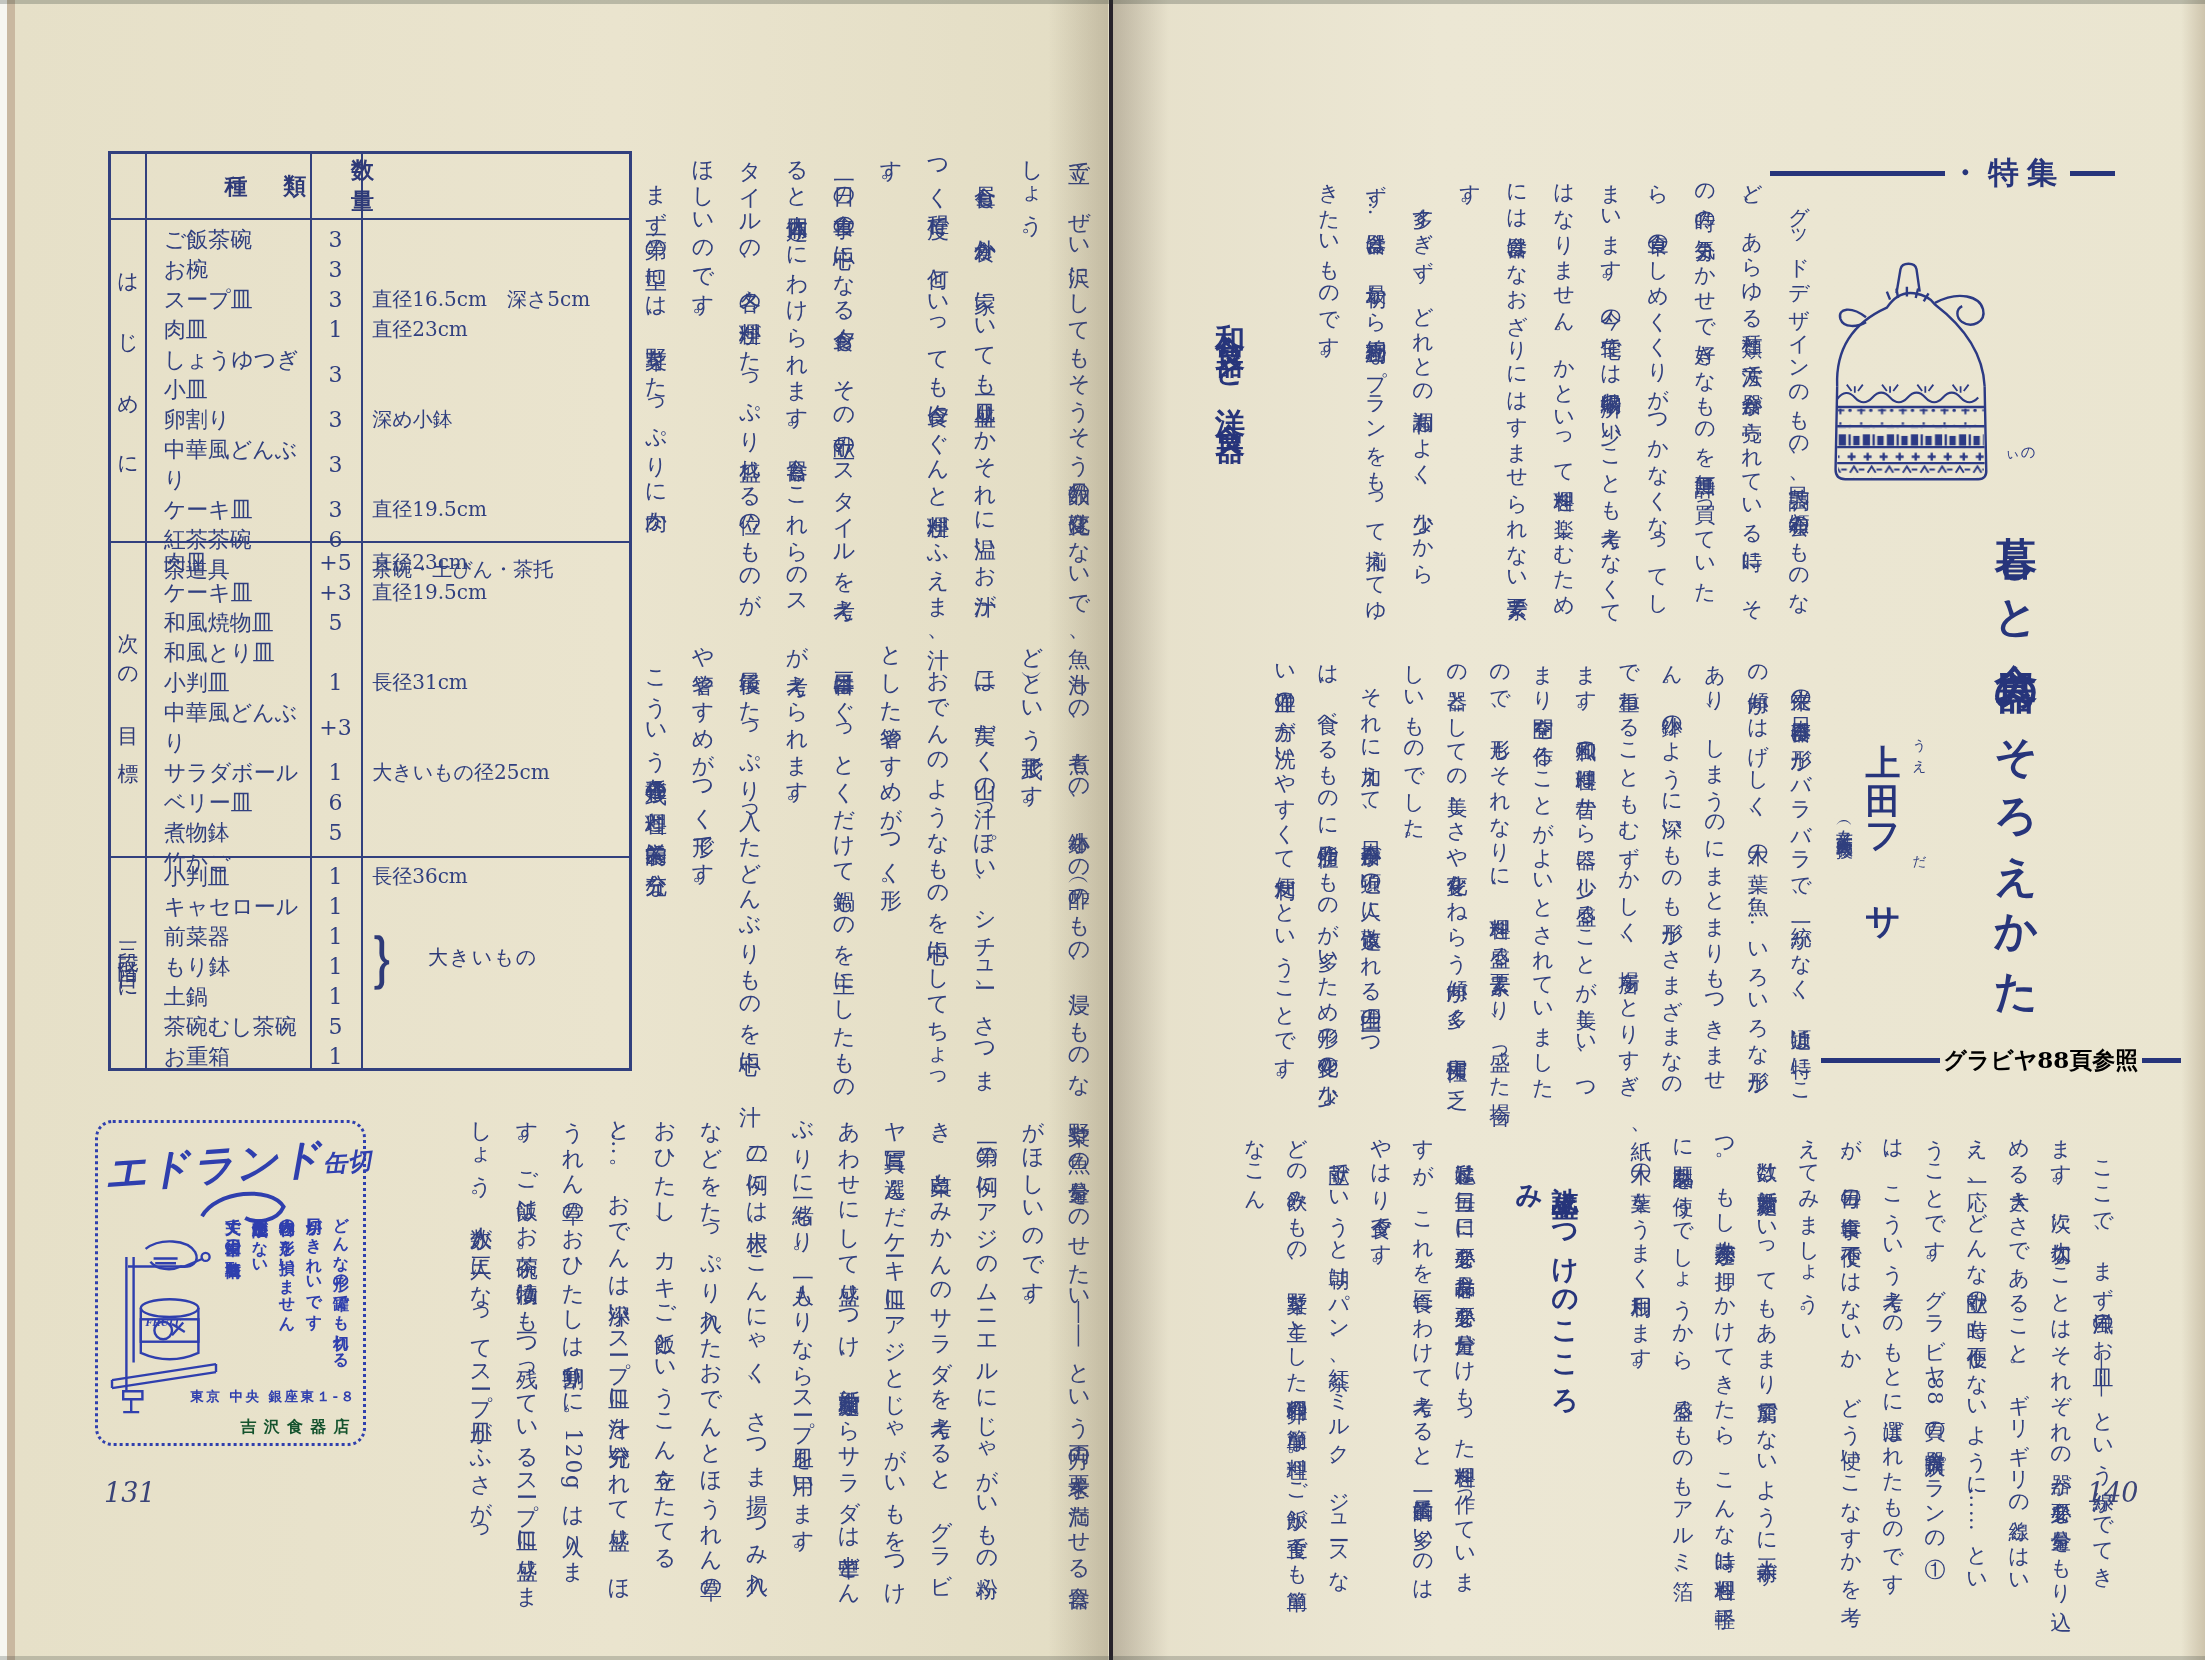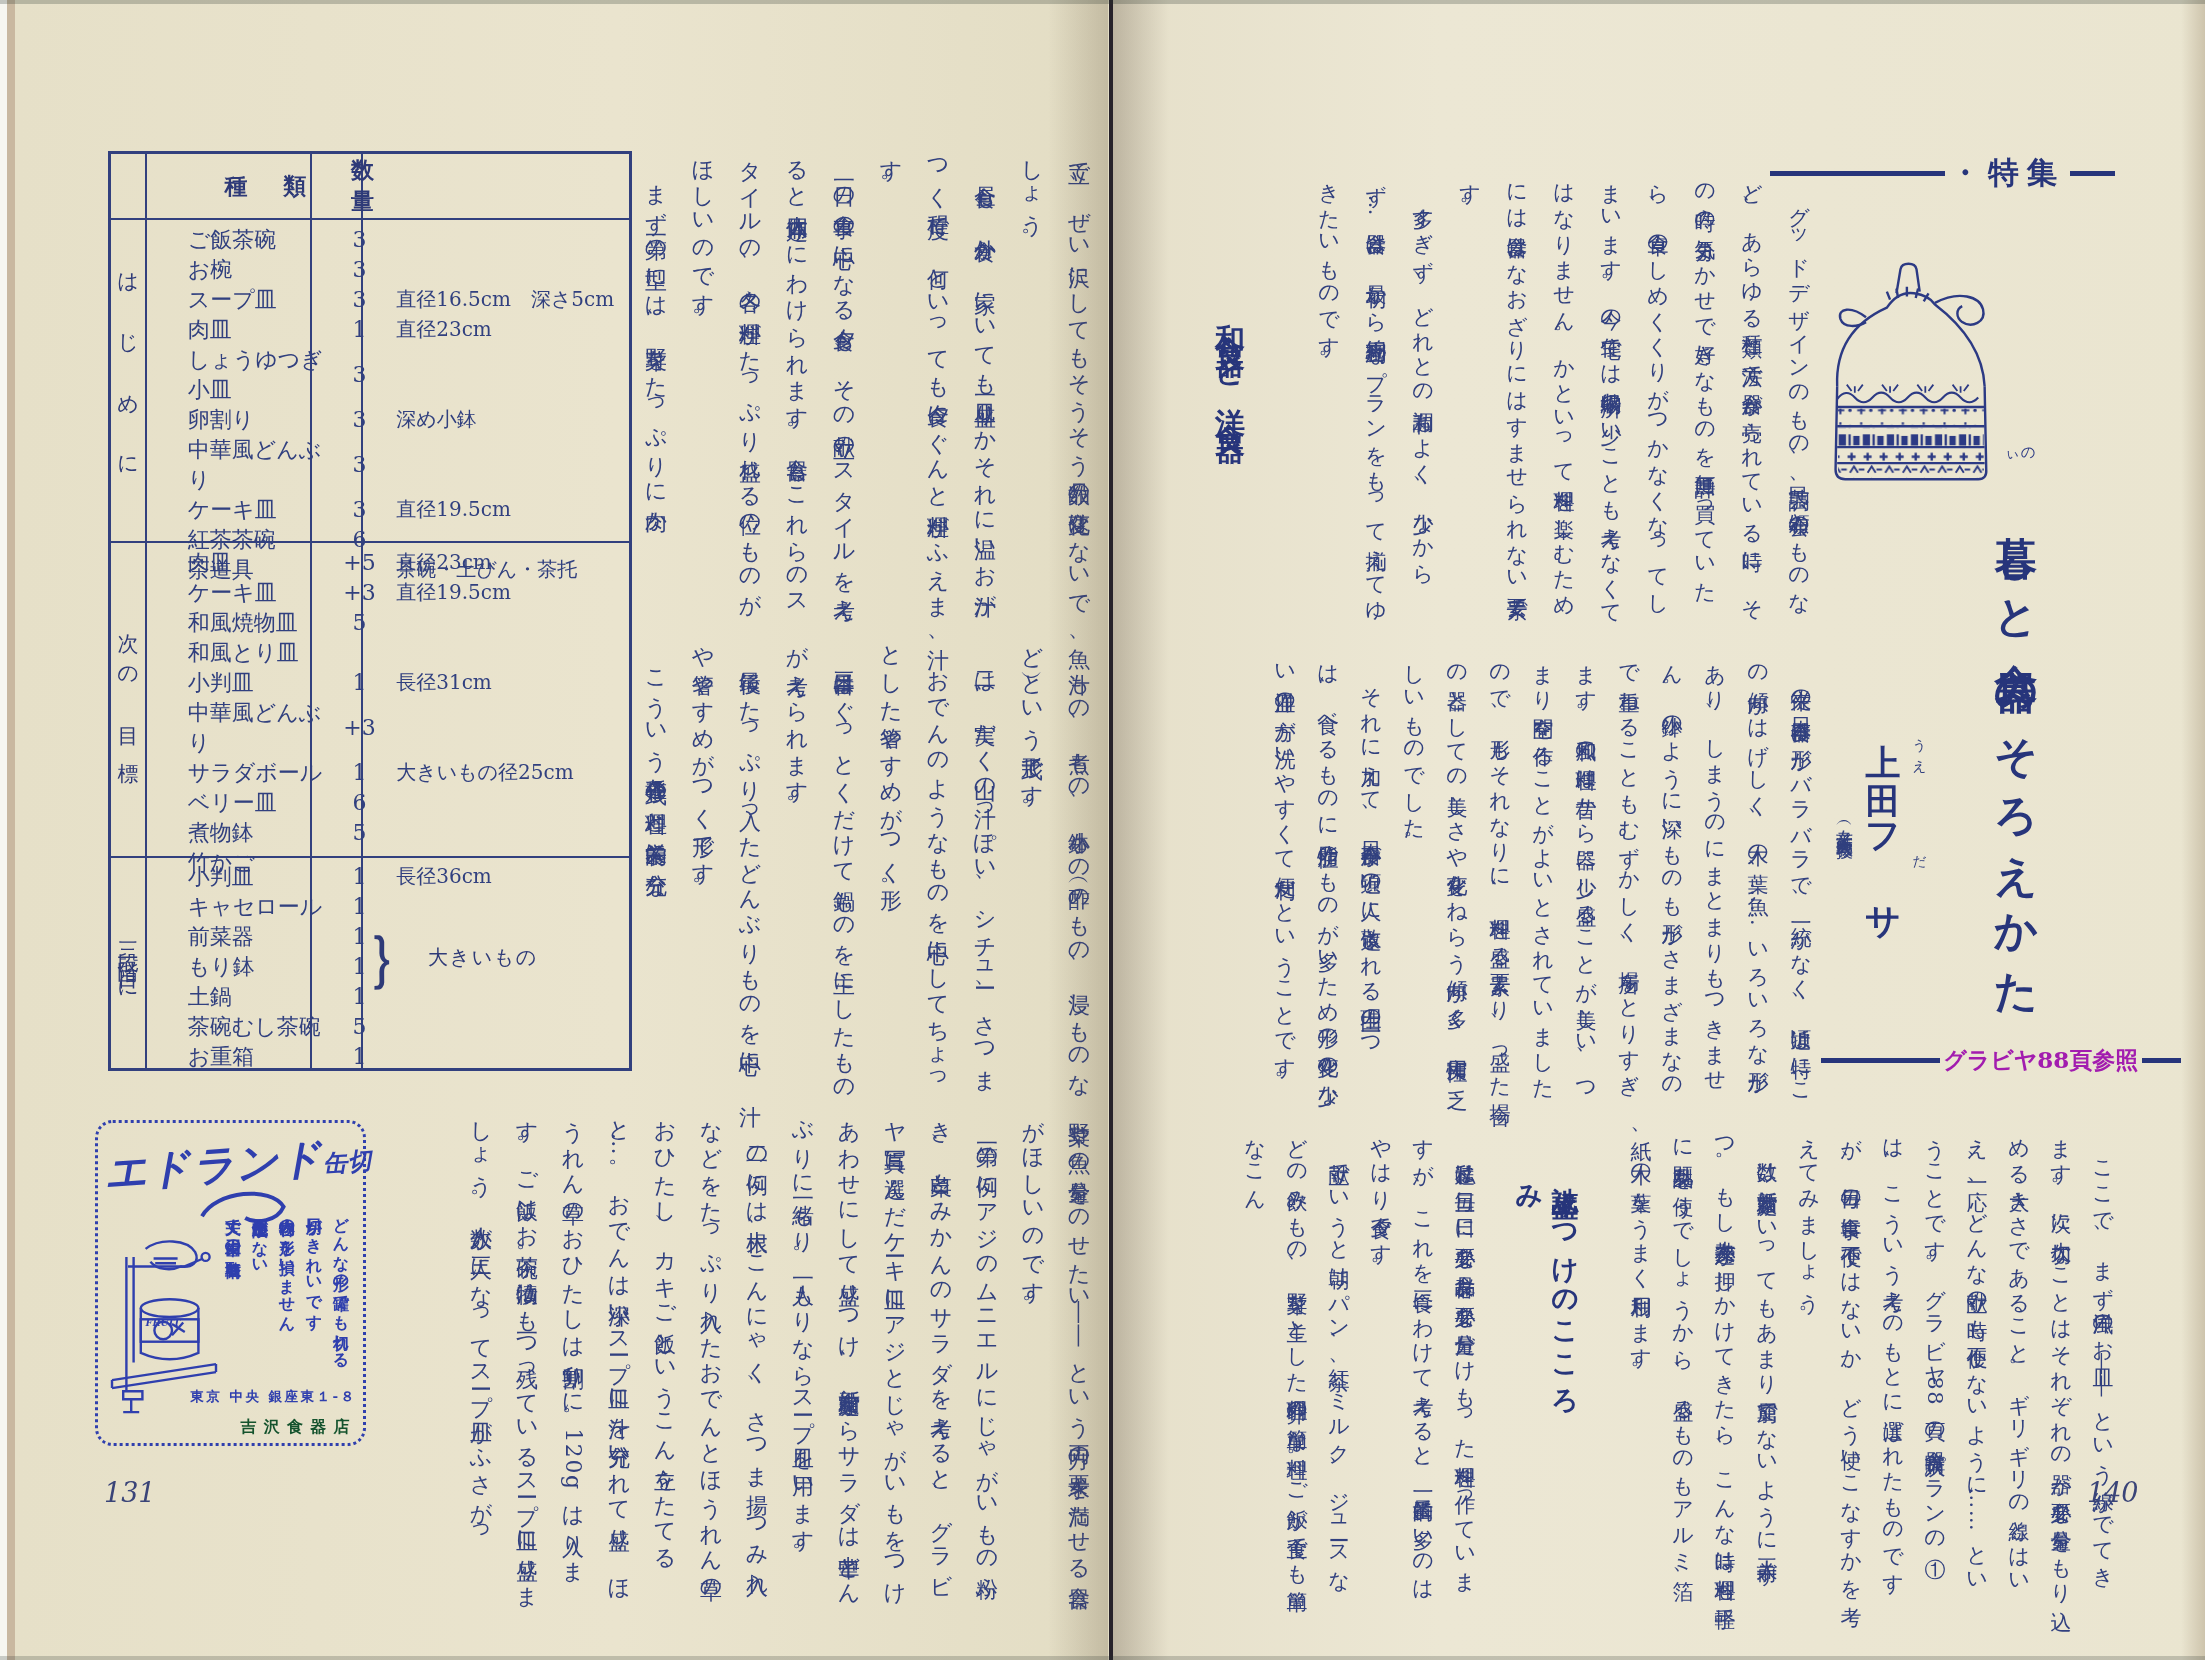--- a/index.html
+++ b/index.html
@@ -35,37 +35,37 @@
   .subhead1{left:1209px;top:299px;height:345px;font-size:30px;font-weight:bold;letter-spacing:13px;color:#27357b;}
   .subhead2{left:1511px;top:1166px;height:265px;font-size:26.5px;font-weight:bold;letter-spacing:2.4px;color:#27357b;}
   
   .feat{left:1770px;top:153px;width:357px;display:flex;align-items:center;}
   .rule{height:4.8px;background:#27357b;}
   .rule-long{flex:0 0 175px;}
   .rule-short{flex:0 0 45px;}
   .feat-txt{font-size:30.5px;font-weight:bold;letter-spacing:8px;color:#27357b;padding:0 4.8px;white-space:nowrap;text-align:center;}
   .grav{left:1821px;top:1045px;width:307px;display:flex;align-items:center;}
   .rule-g{height:5.6px;background:#27357b;}
-  .grav-txt{font-size:23px;font-weight:bold;color:#a21caf;padding:0 3.2px;white-space:nowrap;}
+  .grav-txt{font-size:23px;font-weight:bold;color:#000000;padding:0 3.2px;white-space:nowrap;}
   .title{left:1988px;top:502px;height:562px;font-size:43px;font-weight:bold;letter-spacing:9.6px;color:#27357b;}
   .author{left:1859px;top:716px;height:321px;font-size:35px;font-weight:bold;letter-spacing:42px;color:#27357b;}
   .furi{left:1911px;font-size:13.6px;letter-spacing:4.8px;color:#31407f;}
   .credit{left:1834px;top:815px;height:225px;font-size:17px;letter-spacing:1.6px;color:#31407f;}
   .pagenum{font-size:27px;font-style:italic;color:#3a4478;font-family:"DejaVu Serif",serif;}
   
   .tbl{left:108px;top:151px;width:518px;height:914px;border:3.2px solid #32407e;}
   .tbl .ln-v{position:absolute;top:0;bottom:0;width:1.6px;background:#32407e;}
   .tbl .ln-h{position:absolute;left:0;right:0;height:1.6px;background:#32407e;}
   .tbl-hcell{position:absolute;top:0;height:64px;display:flex;align-items:center;justify-content:center;
              font-size:23px;font-weight:bold;color:#2e3a78;padding-left:41px;}
   .sec{position:absolute;left:0;right:0;}
   .stage{position:absolute;left:0;top:0;bottom:0;width:34px;display:flex;align-items:center;justify-content:center;
          font-size:21px;color:#2e3a78;}
   .stage-1{letter-spacing:37px;} .stage-2{letter-spacing:35px;} .stage-3{letter-spacing:9.6px;}
-  .rows{position:absolute;left:35px;right:3.2px;top:4.8px;bottom:4.8px;display:flex;flex-direction:column;justify-content:space-around;margin-left:24px;}
+  .rows{position:absolute;left:35px;right:3.2px;top:4.8px;bottom:4.8px;display:flex;flex-direction:column;justify-content:space-around;}
   .t-row{display:grid;grid-template-columns:164px 51px auto;align-items:center;}
   .t-kind{padding-left:17.7px;font-size:22px;}
   .t-qty{text-align:center;font-size:22px;}
   .t-note{padding-left:11.2px;font-size:20px;}
   .brace-note{left:365px;top:926px;display:flex;align-items:center;color:#2e3a78;}
   .brace-note .brace{font-size:63px;line-height:1;}
   .brace-note .btxt{font-size:20px;letter-spacing:1.6px;}
   
   .ad{left:95px;top:1120px;width:265px;height:320px;border:3.2px dotted #2f3fae;border-radius:17.7px;}
   .ad-brand{position:absolute;left:6.4px;top:13px;transform:rotate(-4deg);color:#2f3fae;font-weight:bold;

